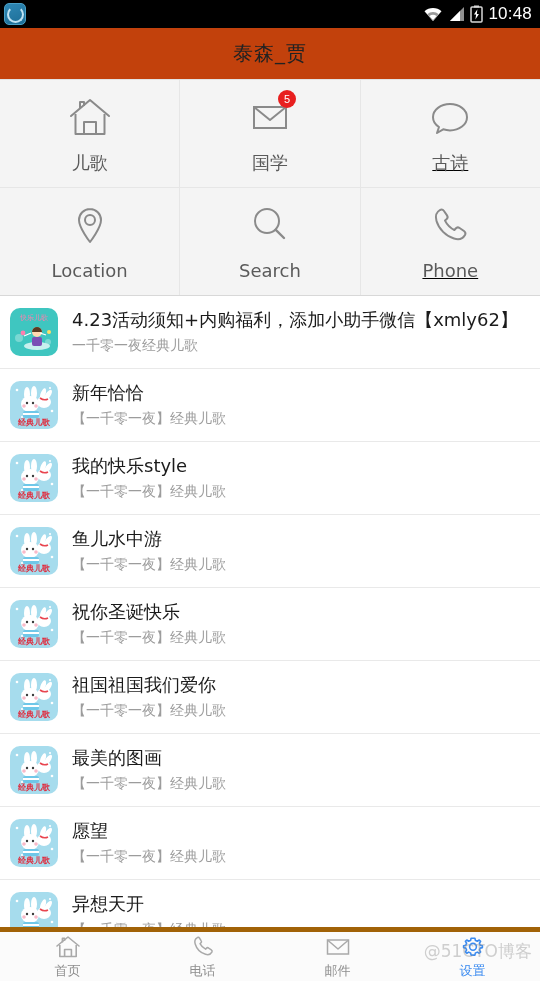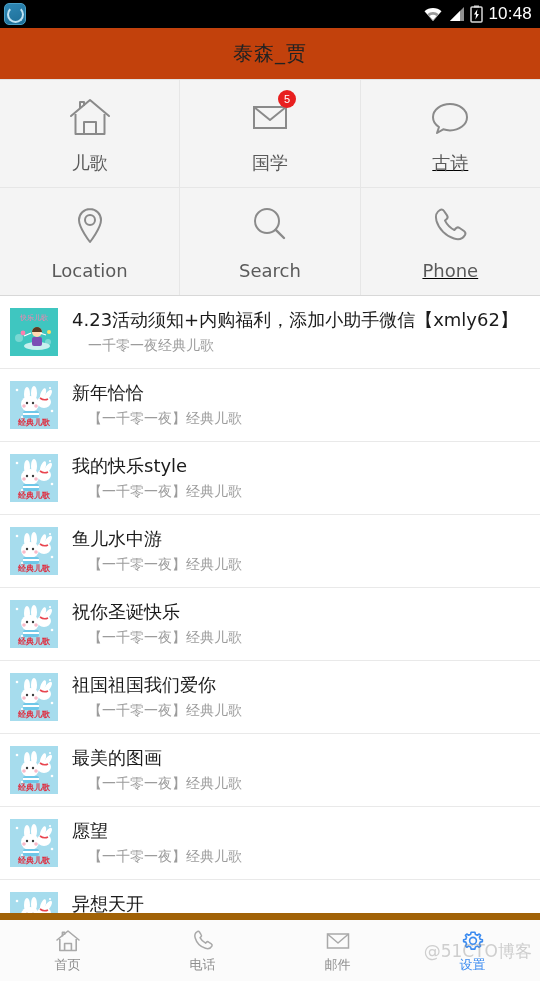--- a/index.html
+++ b/index.html
@@ -145,21 +145,21 @@
     height: 73px;
     padding: 0 10px;
     box-sizing: border-box;
     border-bottom: 1px solid #e9e9e9;
     background: #ffffff;
   }
   .thumb {
     width: 48px;
     height: 48px;
     flex: 0 0 48px;
-    border-radius: 0;
+    border-radius: 10px;
     position: relative;
     overflow: hidden;
   }
   .thumb svg { display: block; }
   .item-text {
     margin-left: 14px;
     display: flex;
     flex-direction: column;
     justify-content: center;
     overflow: hidden;
@@ -172,32 +172,31 @@
     white-space: nowrap;
     line-height: 24px;
   }
   .item-sub {
     font-size: 14px;
     color: #9c9c9c;
     font-family: "DejaVu Sans", sans-serif;
     white-space: nowrap;
     line-height: 22px;
     margin-top: 2px;
-    margin-left: 16px;
   }
 
   
   .tabbar {
     position: absolute;
     left: 0;
     bottom: 0;
     width: 540px;
-    height: 68px;
+    height: 54px;
     background: #fbfbfb;
-    border-top: 7px solid #a16207;
+    border-top: 5px solid #a16207;
     display: flex;
     box-sizing: border-box;
   }
   .tab {
     flex: 1;
     display: flex;
     flex-direction: column;
     align-items: center;
     justify-content: center;
     gap: 2px;

